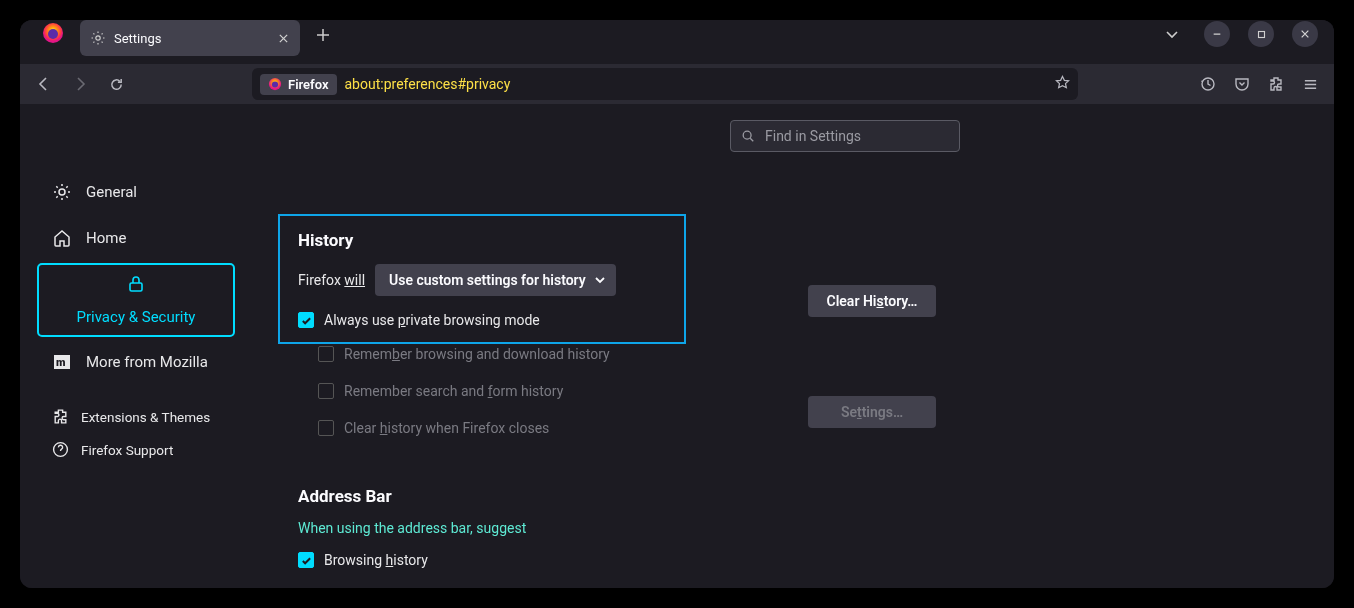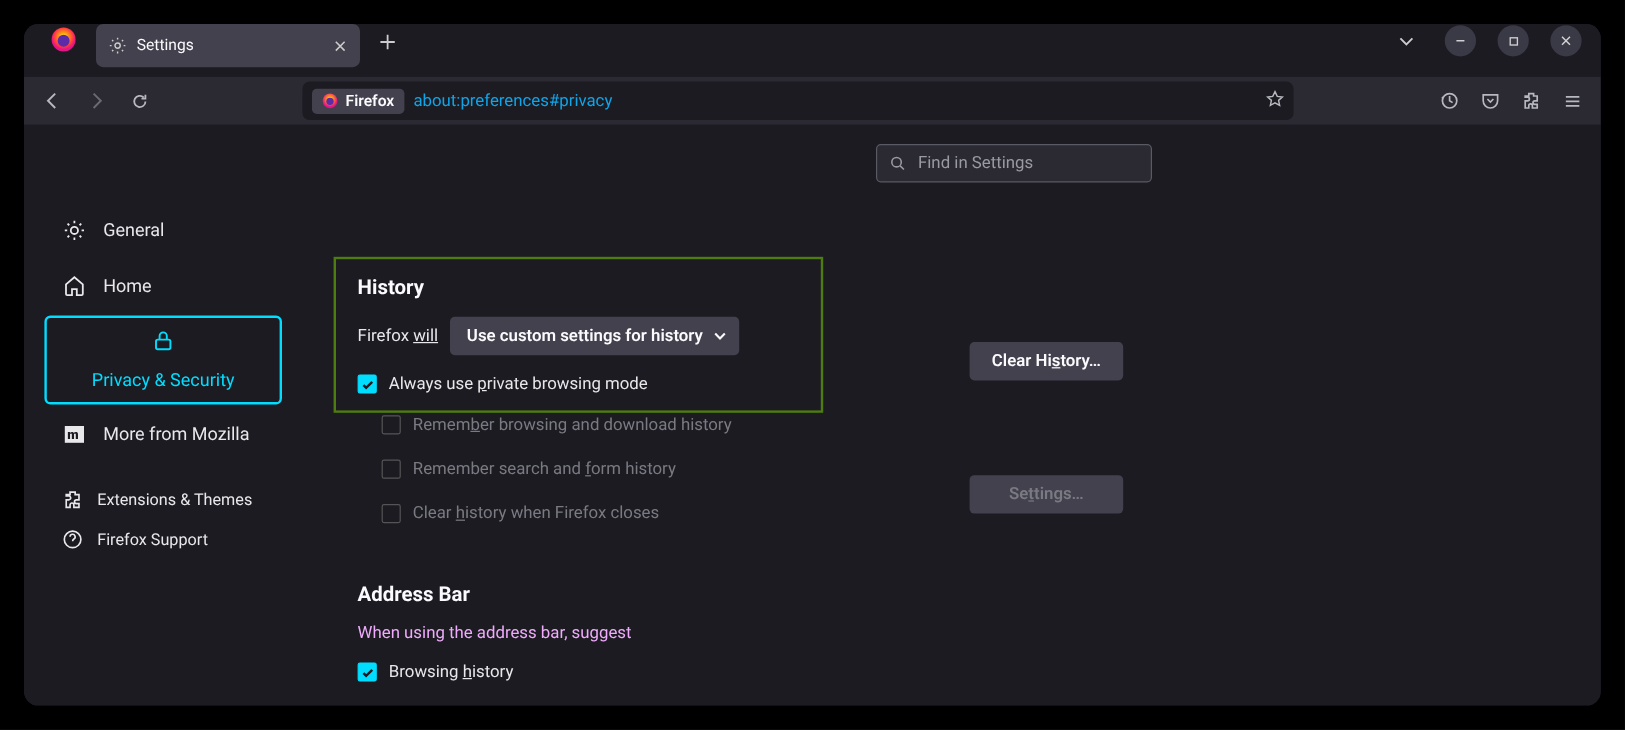--- a/index.html
+++ b/index.html
@@ -14,50 +14,50 @@
 .newtab { width: 30px; height: 30px; display: flex; align-items: center; justify-content: center; color: #ccc; margin-left: 8px; cursor: pointer; border-radius: 4px; }
 .titlebar-right { margin-left: auto; display: flex; align-items: center; gap: 18px; padding-right: 16px; }
 .tbbtn { width: 28px; height: 28px; display: flex; align-items: center; justify-content: center; color: #ccc; cursor: pointer; }
 .winctl { width: 26px; height: 26px; border-radius: 50%; background: #3a3946; display: flex; align-items: center; justify-content: center; color: #d0d0d0; cursor: pointer; }
 .toolbar { height: 40px; background: #2b2a33; display: flex; align-items: center; padding: 0 8px; gap: 4px; }
 .tbtn { width: 32px; height: 32px; display: flex; align-items: center; justify-content: center; color: #b8b8c0; cursor: pointer; border-radius: 4px; }
 .tbtn.disabled { color: #6a6a72; }
 .urlbar { flex: 0 0 auto; width: 826px; height: 32px; background: #1c1b22; border-radius: 6px; display: flex; align-items: center; padding: 0 8px; margin-left: 116px; }
 .url-identity { background: #42414d; border-radius: 4px; padding: 3px 8px; display: flex; align-items: center; gap: 6px; }
 .url-identity-text { color: #fbfbfe; font-size: 13px; font-weight: 600; }
-.url-text { color: #0ea5e9; font-size: 14px; margin-left: 8px; flex: 1; }
+.url-text { color: #fde047; font-size: 14px; margin-left: 8px; flex: 1; }
 .star { margin-left: auto; color: #b8b8c0; }
 .toolbar-right { display: flex; gap: 2px; margin-left: auto; }
 .content { display: flex; height: calc(100% - 84px); background: #1c1b22; }
 .sidebar { width: 258px; padding-top: 68px; padding-left: 18px; }
 .search-settings { position: absolute; top: 100px; left: 710px; width: 230px; height: 32px; background: #2b2a33; border: 1px solid #5a5a64; border-radius: 4px; display: flex; align-items: center; padding: 0 10px; color: #9a9aa2; font-size: 14px; gap: 10px; }
 .navitem { display: flex; align-items: center; gap: 14px; padding: 10px 14px; color: #e8e8ea; font-size: 15px; border-radius: 4px; cursor: pointer; margin-bottom: 6px; width: 196px; }
 .navitem.active { color: #00ddff; outline: 2px solid #00ddff; outline-offset: -1px; flex-direction: column; }
 .navitem svg { width: 20px; height: 20px; }
 .secondary-nav { margin-top: 20px; }
 .secondary-nav .navitem { font-size: 13.5px; gap: 12px; margin-bottom: 4px; padding: 6px 14px; }
 .secondary-nav .navitem svg { width: 17px; height: 17px; }
 .main { flex: 1; padding: 20px 20px 20px 20px; position: relative; }
-.highlight-box { border: 2px solid #4d7c0f; padding: 14px 18px 14px 18px; width: 408px; position: absolute; left: 0; top: 110px; }
+.highlight-box { border: 2px solid #0ea5e9; padding: 14px 18px 14px 18px; width: 408px; position: absolute; left: 0; top: 110px; }
 .section-title { color: #fbfbfe; font-size: 17px; font-weight: 700; margin-bottom: 14px; }
 .row { display: flex; align-items: center; gap: 10px; }
 .label { color: #e8e8ea; font-size: 14px; }
 .select { background: #42414d; color: #fbfbfe; font-size: 14px; font-weight: 600; padding: 8px 30px 8px 14px; border-radius: 4px; cursor: pointer; display: flex; align-items: center; gap: 8px; position: relative; }
 .select svg { position: absolute; right: 10px; }
 .checkbox-row { display: flex; align-items: center; gap: 10px; margin-top: 16px; }
 .chk { width: 16px; height: 16px; border-radius: 2px; border: 1px solid #888; cursor: pointer; display: flex; align-items: center; justify-content: center; flex-shrink: 0; }
 .chk.checked { background: #00ddff; border-color: #00ddff; }
 .chk.checked svg { color: #1c1b22; }
 .chk-label { color: #e8e8ea; font-size: 14px; }
 .chk-label.disabled { color: #7a7a82; }
 .indented { margin-left: 20px; position: absolute; left: 20px; }
 .btn { background: #42414d; color: #fbfbfe; font-size: 14px; font-weight: 600; padding: 8px 18px; border-radius: 4px; cursor: pointer; text-align: center; }
 .btn.disabled { color: #7a7a82; cursor: default; }
 .address-section { position: absolute; left: 20px; top: 382px; }
-.addr-sub { color: #f0abfc; font-size: 14px; margin-top: 10px; }
+.addr-sub { color: #5eead4; font-size: 14px; margin-top: 10px; }
 u { text-decoration: underline; }
 </style>
 </head>
 <body>
 
 <div class="window">
   <div class="titlebar">
     <div class="ff-logo">
       <svg viewBox="0 0 24 24" width="24" height="24">
           <defs>

